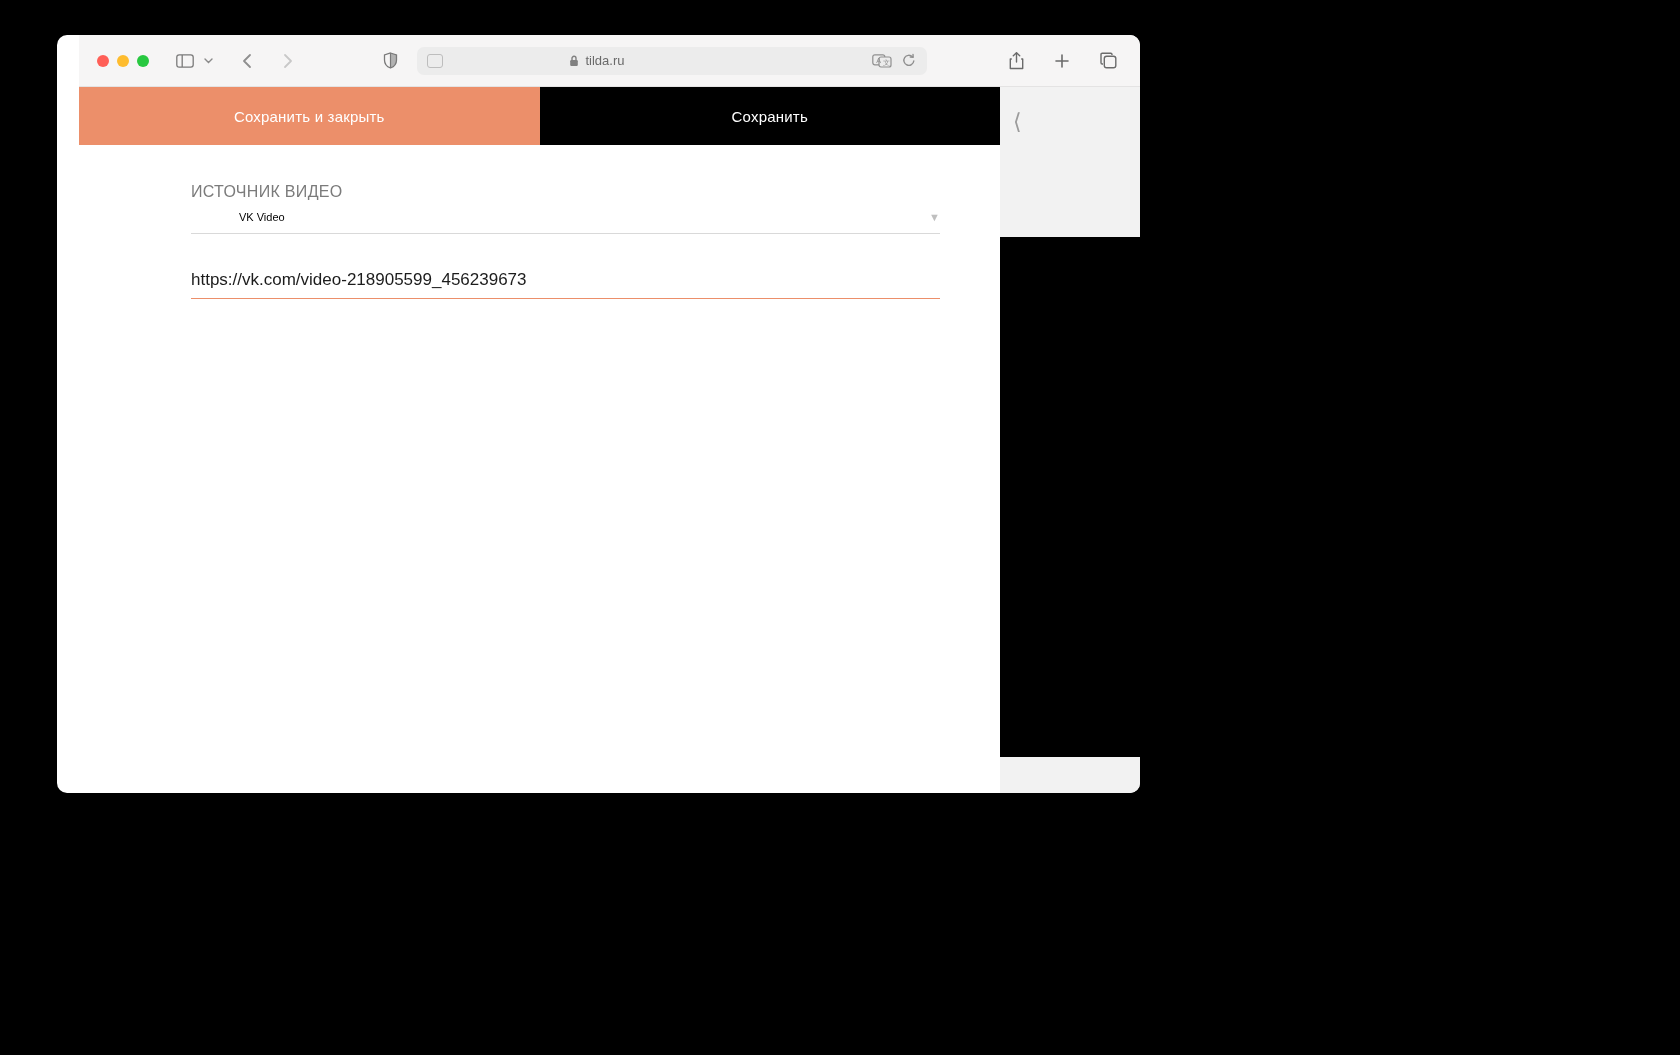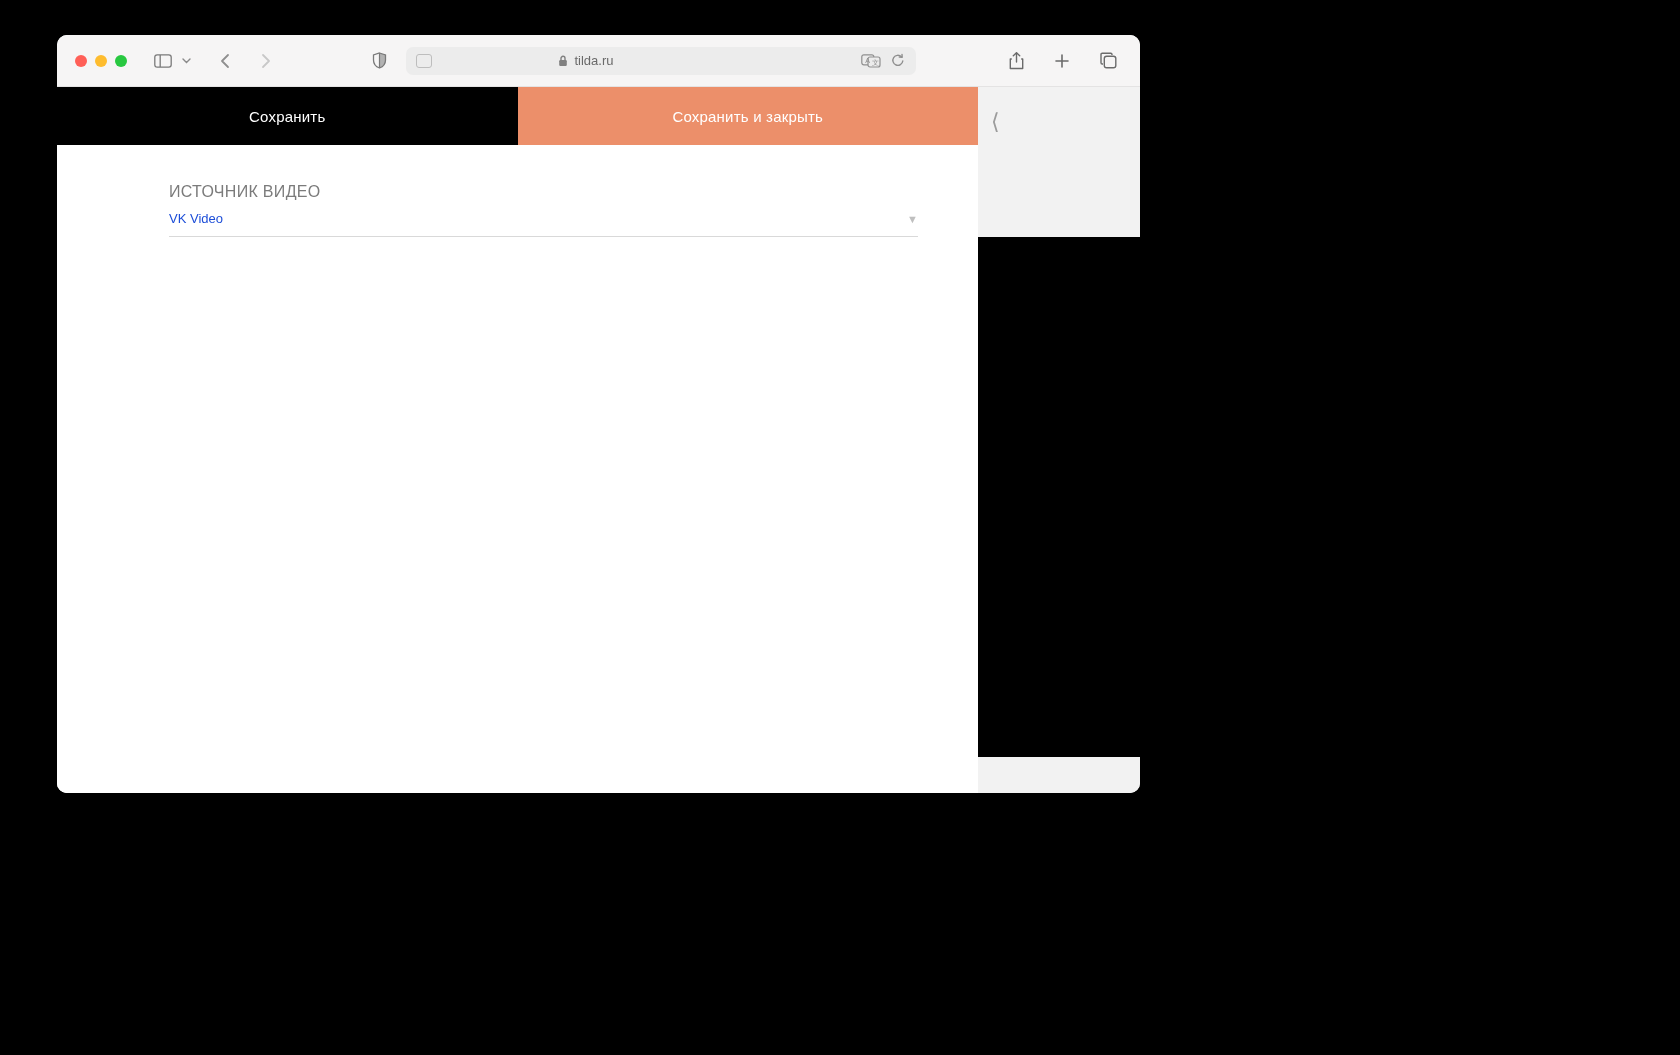--- a/index.html
+++ b/index.html
@@ -16,20 +16,21 @@
       top: 35px;
       left: 57px;
       width: 1083px;
       height: 758px;
       background: #fff;
       border-radius: 10px;
       overflow: hidden;
       box-shadow: 0 10px 40px rgba(0,0,0,0.5);
       display: flex;
       flex-direction: column;
+      padding-left: 22px;
     }
     .toolbar {
       height: 52px;
       background: #f6f5f5;
       border-bottom: 1px solid #e4e3e3;
       display: flex;
       align-items: center;
       padding: 0 18px;
       gap: 8px;
     }
@@ -126,21 +127,21 @@
       font-weight: 400;
     }
     .select-row {
       display: flex;
       align-items: center;
       justify-content: space-between;
       border-bottom: 1px solid #d9d9d9;
       padding: 0 0 10px 0;
       cursor: pointer;
     }
-    .select-value { font-size: 13px; color: #1d4ed8; }
+    .select-value { font-size: 11px; color: #000000; margin-left: 48px; }
     .select-caret { color: #bfbfbf; font-size: 11px; }
     .text-input {
       width: 100%;
       border: none;
       border-bottom: 1px solid #ec8f6a;
       font-size: 17px;
       color: #1c1c1c;
       padding: 0 0 8px 0;
       outline: none;
       font-family: inherit;
@@ -250,36 +251,37 @@
             <rect x="4.3" y="4.3" width="11.5" height="11.5" rx="2.3" fill="none" stroke="#6b6b6b" stroke-width="1.4"></rect>
             <path d="M3 12 H2.2 a1.2 1.2 0 0 1 -1.2 -1.2 V2.4 a1.2 1.2 0 0 1 1.2 -1.2 H10.8 a1.2 1.2 0 0 1 1.2 1.2 V3" fill="none" stroke="#6b6b6b" stroke-width="1.4"></path>
           </svg>
       </div>
     </div>
   </div>
 
   <div class="content-area">
     <div class="panel">
       <div class="tabs">
+        <div class="tab tab-saveclose">
+          <span>Сохранить и закрыть</span>
+        </div>
         <div class="tab tab-save">
           <span>Сохранить</span>
-        </div>
-        <div class="tab tab-saveclose">
-          <span>Сохранить и закрыть</span>
         </div>
       </div>
       <div class="panel-body">
         <div class="field">
           <div class="field-label">ИСТОЧНИК ВИДЕО</div>
           <div class="select-row">
             <span class="select-value">VK Video</span>
             <span class="select-caret">▼</span>
           </div>
         </div>
         <div class="field">
+          <input class="text-input" type="text" value="https://vk.com/video-218905599_456239673" style="">
         </div>
       </div>
     </div>
 
     <div class="close-chevron">
       <span>⟨</span>
     </div>
 
     <div class="preview-block"></div>
   </div>

